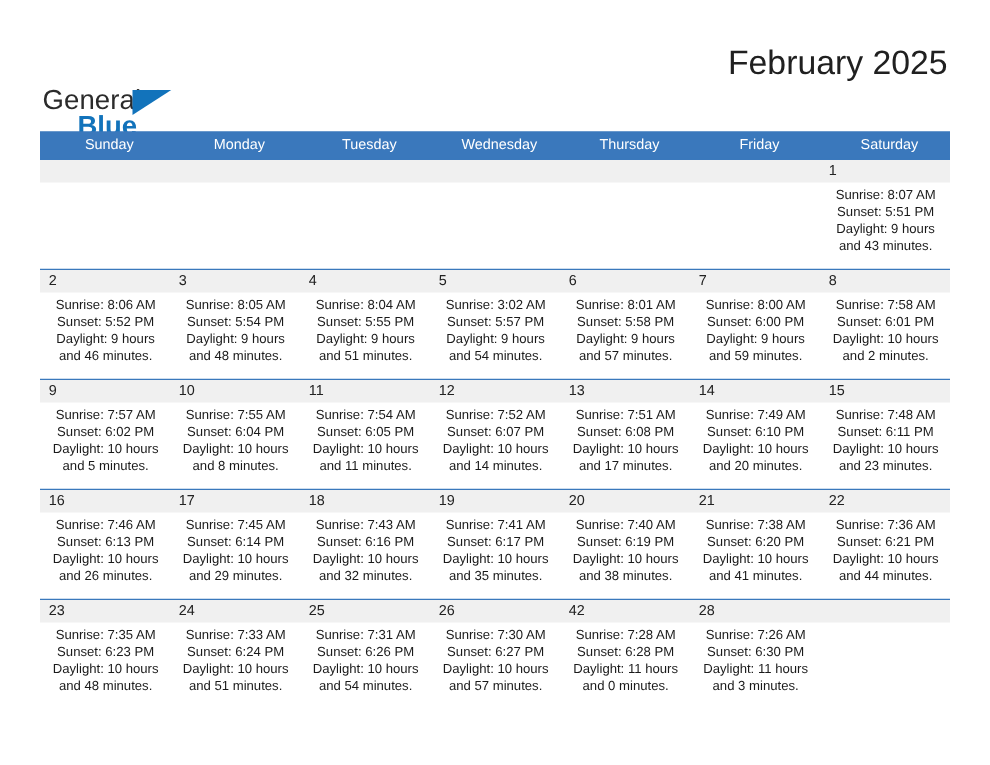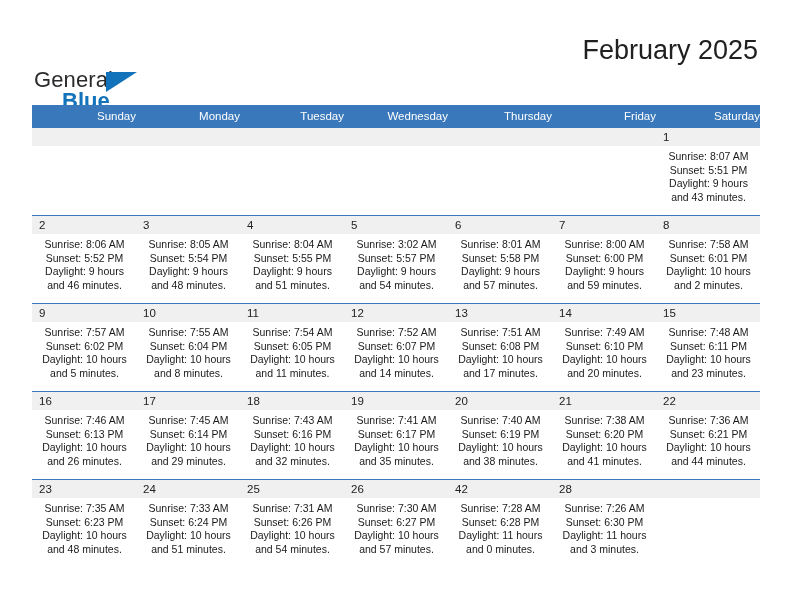--- a/index.html
+++ b/index.html
@@ -77,21 +77,21 @@
     left: 32px; top: 105px;
     width: 728px;
     border-collapse: collapse;
     table-layout: fixed;
   }
   .calendar th {
     background: #3a78bc;
     color: #ffffff;
     font-size: 11.5px;
     font-weight: normal;
-    text-align: right;
+    text-align: center;
     padding: 5px 0 5px 7px;
     height: 20px;
     border: none;
   }
   .calendar td {
     vertical-align: top;
     padding: 0;
     border-top: 1px solid #3a78bc;
     background: #ffffff;
     height: 88px;

